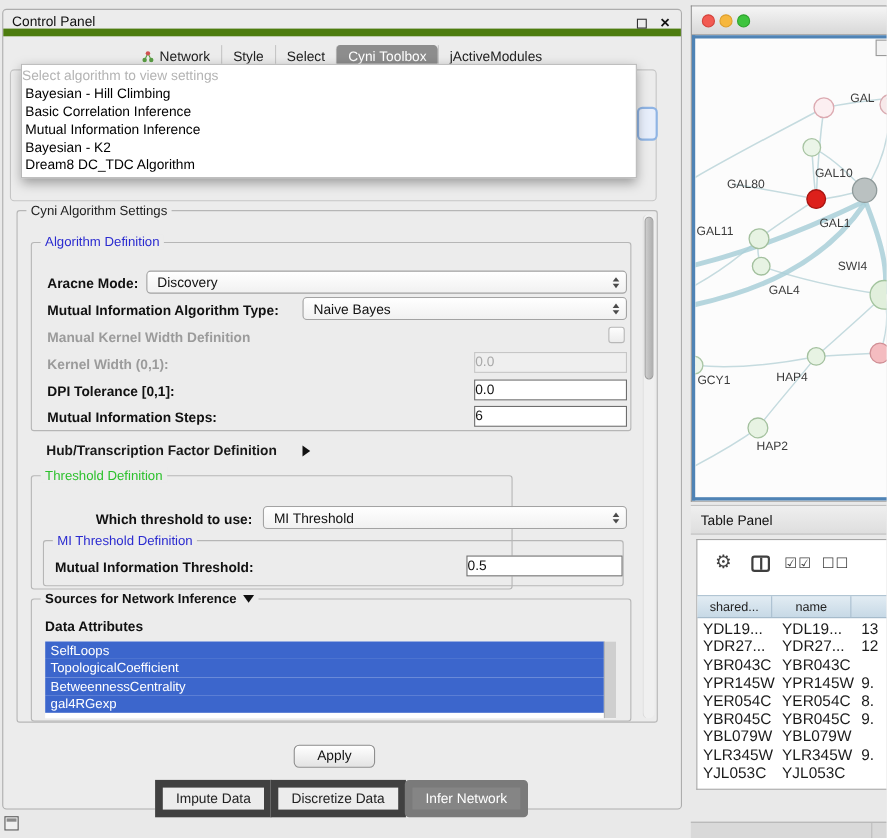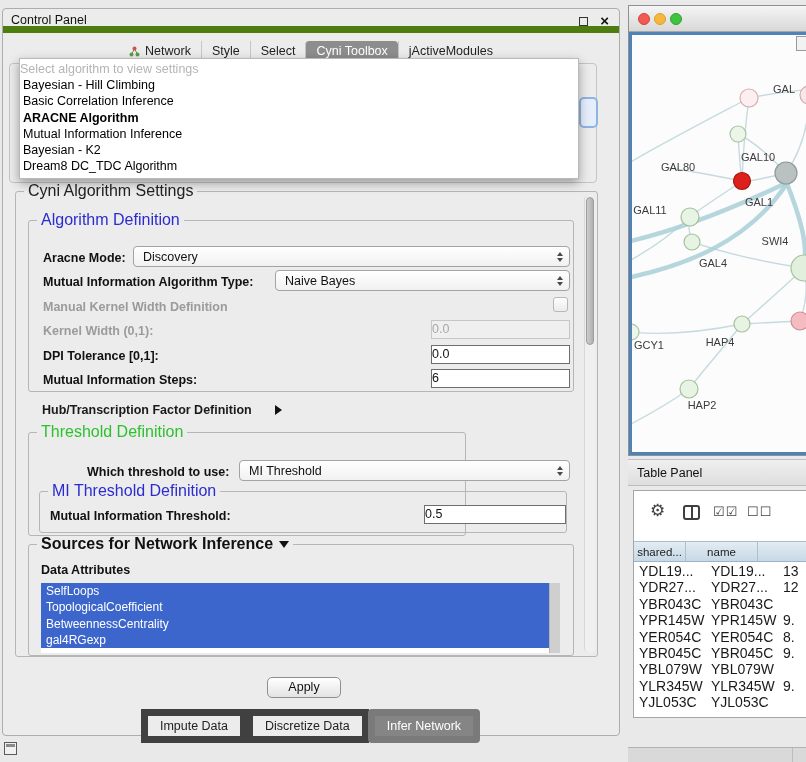--- a/index.html
+++ b/index.html
@@ -20,21 +20,21 @@
 
   .combo-ghost{position:absolute;left:6px;top:54px;width:588px;height:120px;border:1px solid #c5c5c5;border-radius:4px}
   .focus-frag{position:absolute;left:576px;top:88px;width:19px;height:31px;border:2px solid #8fb4e4;background:#e7eefb;border-radius:5px}
 
   .algo-dropdown{position:absolute;left:16px;top:49px;width:560px;background:#fff;border:1px solid #b9b9b9;box-shadow:0 4px 10px rgba(0,0,0,.35);z-index:30;padding:2px 0 3px 0}
   .algo-placeholder{height:16px;line-height:16px;text-align:left;color:#b4b4b4}
   .algo-item{height:16.3px;line-height:16.3px;padding-left:3px;color:#000;white-space:nowrap}
   .algo-item.bold{font-weight:bold}
 
   .groupbox{position:absolute;border:1px solid #b6b6b6;border-radius:3px}
-  .gb-title{position:absolute;top:-8px;left:8px;background:#ececec;padding:0 4px;font-size:16px;line-height:14px;white-space:nowrap;color:#222;display:flex;align-items:center;gap:6px}
+  .gb-title{position:absolute;top:-8px;left:8px;background:#ececec;padding:0 4px;font-size:12px;line-height:14px;white-space:nowrap;color:#222;display:flex;align-items:center;gap:6px}
   .gb-title.blue{color:#2b2bd0}
   .gb-title.green{color:#2dc12d}
   .gb-title.boldt{font-weight:bold;color:#111}
 
   .settings-box{left:12px;top:182px;width:583px;height:466px}
   .v-scrollbar{position:absolute;right:2px;top:3px;bottom:3px;width:11px;background:#f0f0f0;border-left:1px solid #d8d8d8;border-radius:5px}
   .v-scrollbar .thumb{position:absolute;left:1px;right:1px;top:2px;height:148px;background:linear-gradient(90deg,#cdcdcd,#b0b0b0);border:1px solid #9c9c9c;border-radius:5px}
 
   .algdef-box{left:12px;top:28px;width:546px;height:172px}
   .frm-label{position:absolute;font-weight:bold;color:#111;white-space:nowrap}
@@ -95,21 +95,21 @@
   .tp-header{position:absolute;left:628px;top:459px;width:178px;height:27px;background:linear-gradient(#efefef,#dedede);border-top:1px solid #c2c2c2;border-bottom:1px solid #bcbcbc;line-height:26px;padding-left:9px;color:#111}
   .table-panel{position:absolute;left:633px;top:490px;width:173px;height:228px;background:#fff;border:1px solid #a6a6a6;border-right:none}
   .tp-toolbar{position:absolute;left:0;top:0;right:0;height:48px}
   .icon-gear{position:absolute;left:16px;top:9px;font-size:17px;color:#3f3f3f}
   .icon-columns{position:absolute;left:49px;top:14px;width:17px;height:15px;border:2px solid #3f3f3f;border-radius:3px}
   .icon-columns::after{content:"";position:absolute;left:50%;top:0;bottom:0;width:2px;background:#3f3f3f;transform:translateX(-50%)}
   .icon-checks{position:absolute;left:79px;top:13px;font-size:13px;color:#3f3f3f;letter-spacing:1px}
   .icon-unchecks{position:absolute;left:113px;top:13px;font-size:13px;color:#3f3f3f;letter-spacing:1px}
   .thead{position:absolute;left:0;top:50px;right:0;height:21px;background:linear-gradient(#e2ecf3,#c7d9e6);border-top:1px solid #a9bfcf;border-bottom:1px solid #9db4c6;display:flex}
   .th{font-size:11.5px;color:#222;text-align:center;line-height:20px;border-right:1px solid #aabfd0;overflow:hidden;white-space:nowrap}
-  .th.c0{width:52px}.th.c1{width:72px}.th.c2{flex:1;border-right:none}
+  .th.c0{width:68px}.th.c1{width:72px}.th.c2{flex:1;border-right:none}
   #table-rows{position:absolute;left:0;top:72px;right:0;bottom:0;overflow:hidden}
   .trow{display:flex;height:16.4px}
   .tcell{font-size:14px;line-height:16px;padding-left:5px;white-space:nowrap;overflow:hidden}
   .tcell.c0{width:72px}.tcell.c1{width:72px}.tcell.c2{flex:1}
 
   .footer-strip{position:absolute;left:628px;top:747px;width:178px;height:15px;background:#d9d9d9;border-top:1px solid #b2b2b2}
   .footer-notch{position:absolute;right:13px;top:0;bottom:0;border-left:1px solid #bdbdbd}
   .mini-dock{position:absolute;left:4px;top:742px;width:13px;height:13px;border:1px solid #5a5a5a;background:#f0f0f0}
   .mini-dock::after{content:"";position:absolute;left:1px;right:1px;top:1px;height:3px;background:#8a8a8a}
 </style>
@@ -148,21 +148,20 @@
   </div>
 
   <div class="combo-ghost"></div>
   <div class="focus-frag"></div>
 
   <div class="algo-dropdown">
     <div class="algo-placeholder">Select algorithm to view settings</div>
     <div id="algo-list">
         <div class="algo-item">Bayesian - Hill Climbing</div>
         <div class="algo-item">Basic Correlation Inference</div>
-        <div class="algo-item bold">ARACNE Algorithm</div>
         <div class="algo-item">Mutual Information Inference</div>
         <div class="algo-item">Bayesian - K2</div>
         <div class="algo-item">Dream8 DC_TDC Algorithm</div>
       </div>
   </div>
 
   <div class="groupbox settings-box">
     <div class="gb-title">Cyni Algorithm Settings</div>
     <div class="v-scrollbar">
         <div class="thumb"></div>

